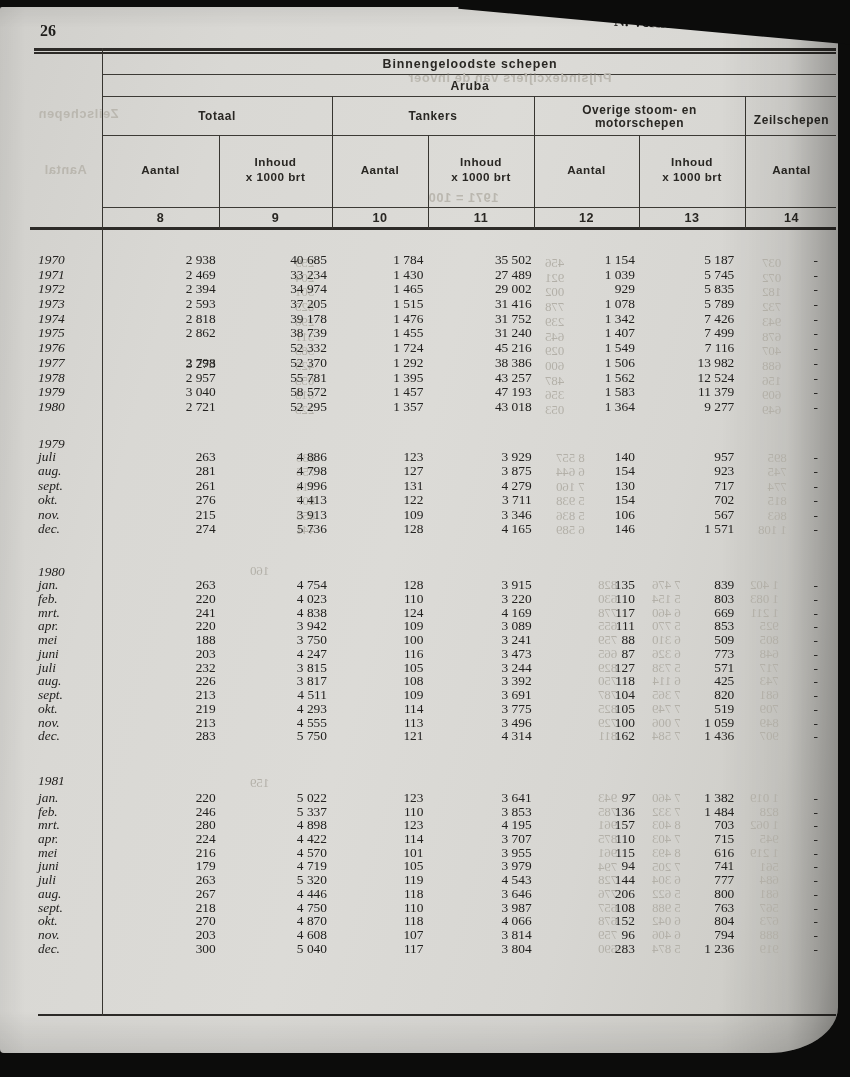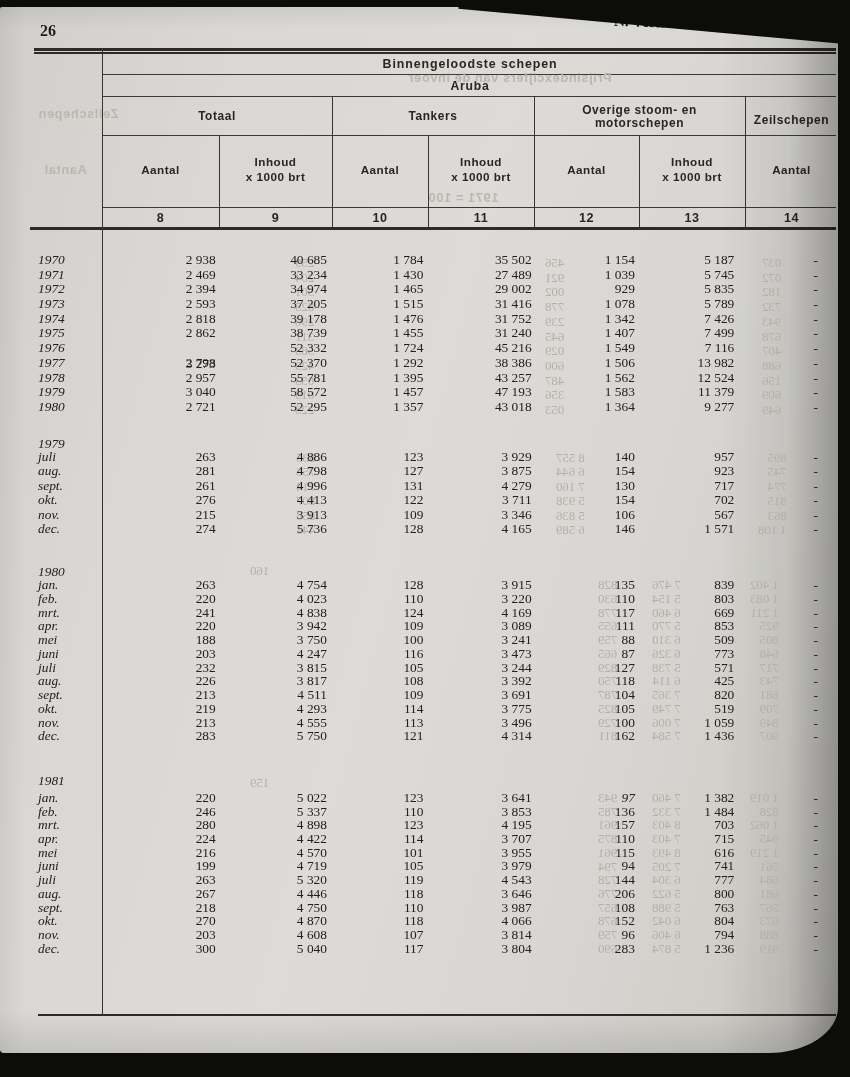--- a/index.html
+++ b/index.html
@@ -465,21 +465,21 @@
             <span class="cell" style="width: 104px; padding-right: 13px;">216</span>
             <span class="cell" style="width: 100px; padding-right: 13px;">4 570</span>
             <span class="cell" style="width: 85px; padding-right: 11px;">101</span>
             <span class="cell" style="width: 99px; padding-right: 7px;">3 955</span>
             <span class="cell" style="width: 98px; padding-right: 7px;">115</span>
             <span class="cell" style="width: 94px; padding-right: 12px;">616</span>
             <span class="cell" style="width: 73px; padding-right: 20px;">-</span>
           </div>
           <div class="row" style="height: 13.7px; line-height: 13.7px;">
             <span class="cell lbl" style="width: 77px;">juni</span>
-            <span class="cell" style="width: 104px; padding-right: 13px;">199</span>
+            <span class="cell" style="width: 104px; padding-right: 13px;">179</span>
             <span class="cell" style="width: 100px; padding-right: 13px;">4 719</span>
             <span class="cell" style="width: 85px; padding-right: 11px;">105</span>
             <span class="cell" style="width: 99px; padding-right: 7px;">3 979</span>
             <span class="cell" style="width: 98px; padding-right: 7px;">94</span>
             <span class="cell" style="width: 94px; padding-right: 12px;">741</span>
             <span class="cell" style="width: 73px; padding-right: 20px;">-</span>
           </div>
           <div class="row" style="height: 13.7px; line-height: 13.7px;">
             <span class="cell lbl" style="width: 77px;">juli</span>
             <span class="cell" style="width: 104px; padding-right: 13px;">263</span>

